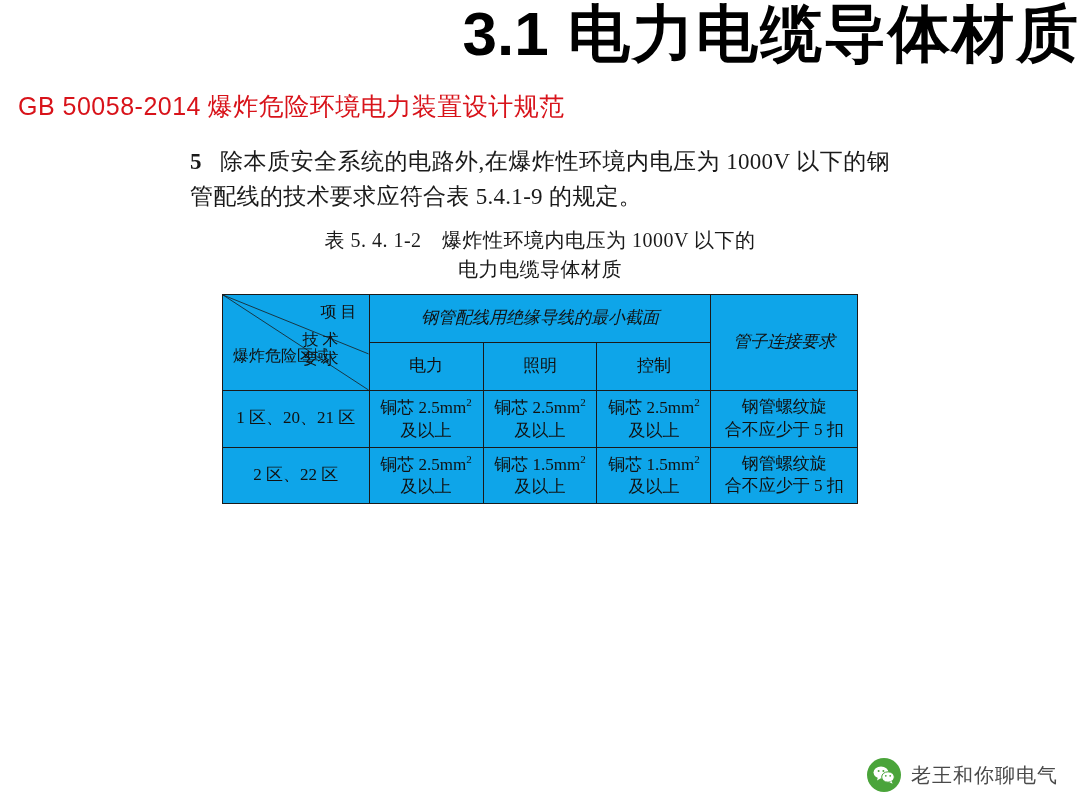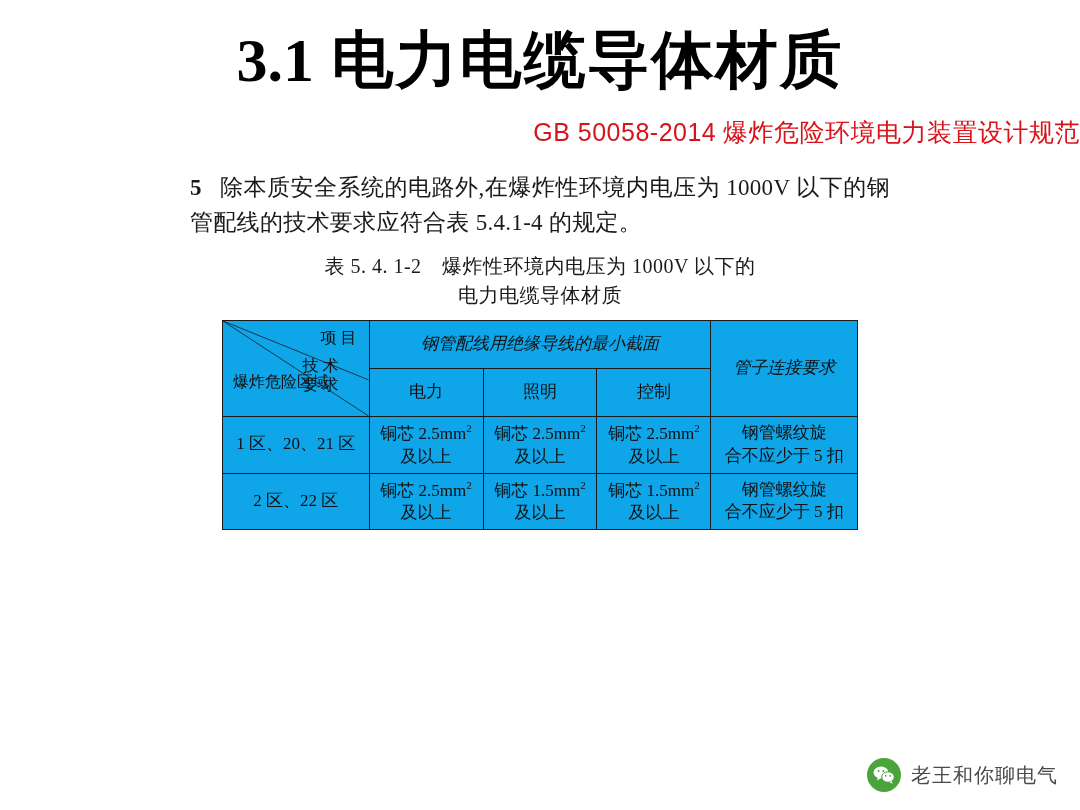--- a/index.html
+++ b/index.html
@@ -12,42 +12,42 @@
     height: 810px;
     background: #ffffff;
     font-family: "Liberation Serif", "DejaVu Serif", serif;
     color: #111;
     position: relative;
     overflow: hidden;
   }
 
   
   #slide-title {
-    text-align: center;
-    font-family: Liberation Serif, serif;
+    text-align: right;
+    font-family: Liberation Sans, sans-serif;
     font-weight: bold;
     font-size: 62px;
     letter-spacing: 2px;
     color: #000;
-    margin-top: 26px;
     line-height: 1.1;
     white-space: nowrap;
   }
   #slide-title .num {
     letter-spacing: 0px;
   }
 
   
   #standard-line {
-    text-align: right;
+    text-align: left;
     color: #d8131a;
     font-size: 25px;
     margin-top: 22px;
     font-family: "Liberation Serif", "DejaVu Serif", serif;
     letter-spacing: 0.5px;
+    padding-left: 18px;
   }
   #standard-line .code {
     font-family: "Liberation Sans", "DejaVu Sans", sans-serif;
     font-size: 25px;
   }
 
   
   #excerpt {
     width: 700px;
     margin: 22px auto 0 auto;
@@ -158,21 +158,21 @@
   <span>电力电缆导体材质</span>
 </div>
 
 <div id="standard-line">
   <span class="code">GB 50058-2014</span>
   <span>爆炸危险环境电力装置设计规范</span>
 </div>
 
 <div id="excerpt">
   <div class="para">
-    <span class="item-no">5</span><span>除本质安全系统的电路外,在爆炸性环境内电压为 1000V 以下的钢管配线的技术要求应符合表 5.4.1-4 的规定。</span>
+    <span class="item-no">5</span><span>除本质安全系统的电路外,在爆炸性环境内电压为 1000V 以下的钢管配线的技术要求应符合表 5.4.1-9 的规定。</span>
   </div>
 
   <div id="table-caption">
     <div>表 5. 4. 1-2　爆炸性环境内电压为 1000V 以下的</div>
     <div>电力电缆导体材质</div>
   </div>
 
   <div id="spec-table-wrap">
     <table class="spec">
       <tbody>

